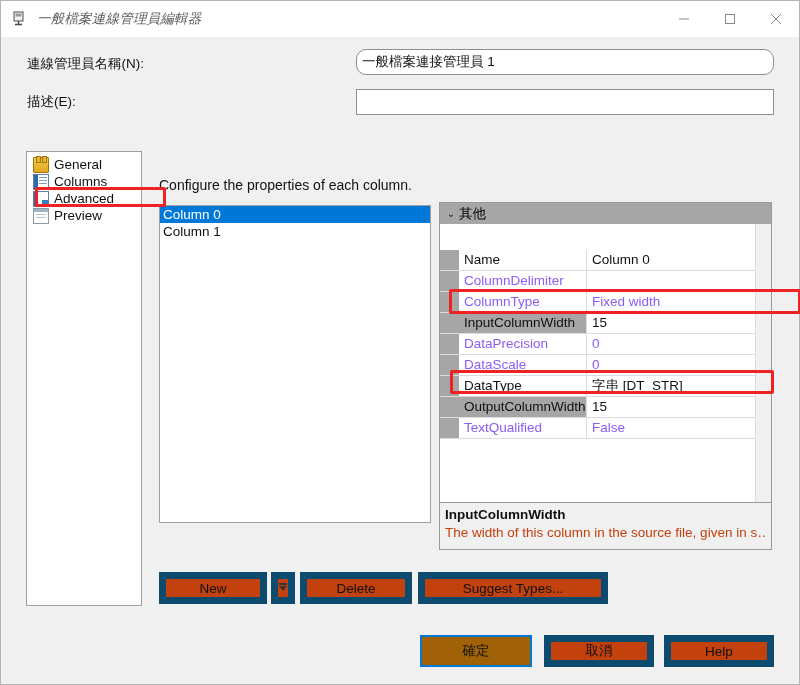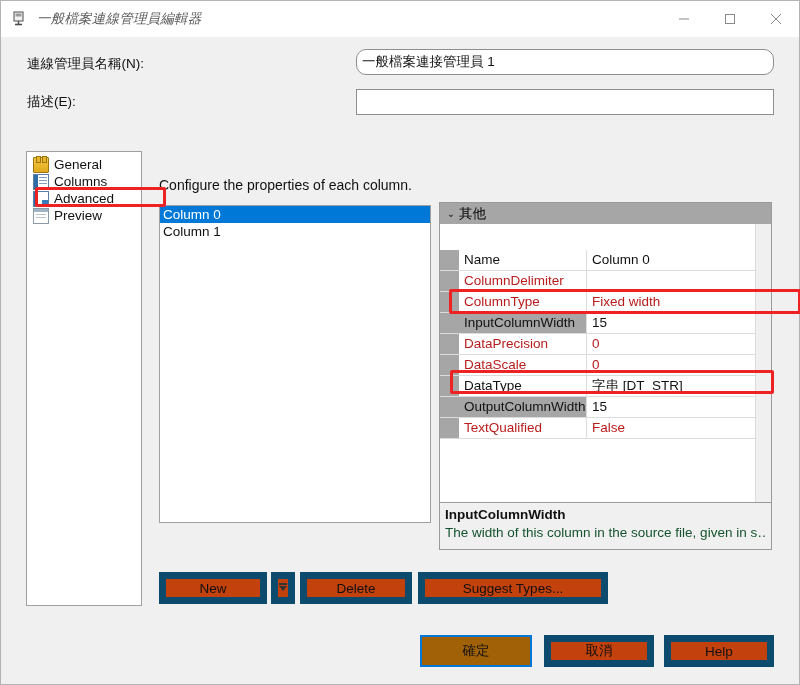--- a/index.html
+++ b/index.html
@@ -220,21 +220,21 @@
     flex: 1 1 auto;
     padding-left: 5px;
     font-size: 13.5px;
     line-height: 20px;
     color: #111;
     background: #ffffff;
     overflow: hidden;
     white-space: nowrap;
     box-sizing: border-box;
   }
-  .pg-row.dim .pg-key, .pg-row.dim .pg-val { color: #b91c1c; }
+  .pg-row.dim .pg-key, .pg-row.dim .pg-val { color: #8b5cf6; }
   .pg-row.selkey .pg-key { background: #a6a6a6; color: #111; }
   .pg-scrollgap {
     position: absolute;
     right: 0; top: 21px;
     width: 16px; bottom: 0;
     background: #f0f0f0;
     border-left: 1px solid #dcdcdc;
     box-sizing: border-box;
   }
 
@@ -249,21 +249,21 @@
     padding: 3px 5px;
   }
   .desc-title {
     font-size: 13.5px;
     font-weight: bold;
     color: #111;
     line-height: 18px;
   }
   .desc-body {
     font-size: 13.5px;
-    color: #14532d;
+    color: #c2410c;
     line-height: 18px;
     white-space: nowrap;
     overflow: hidden;
   }
 
   
   .btn {
     position: absolute;
     box-sizing: border-box;
     background: #c2410c;

